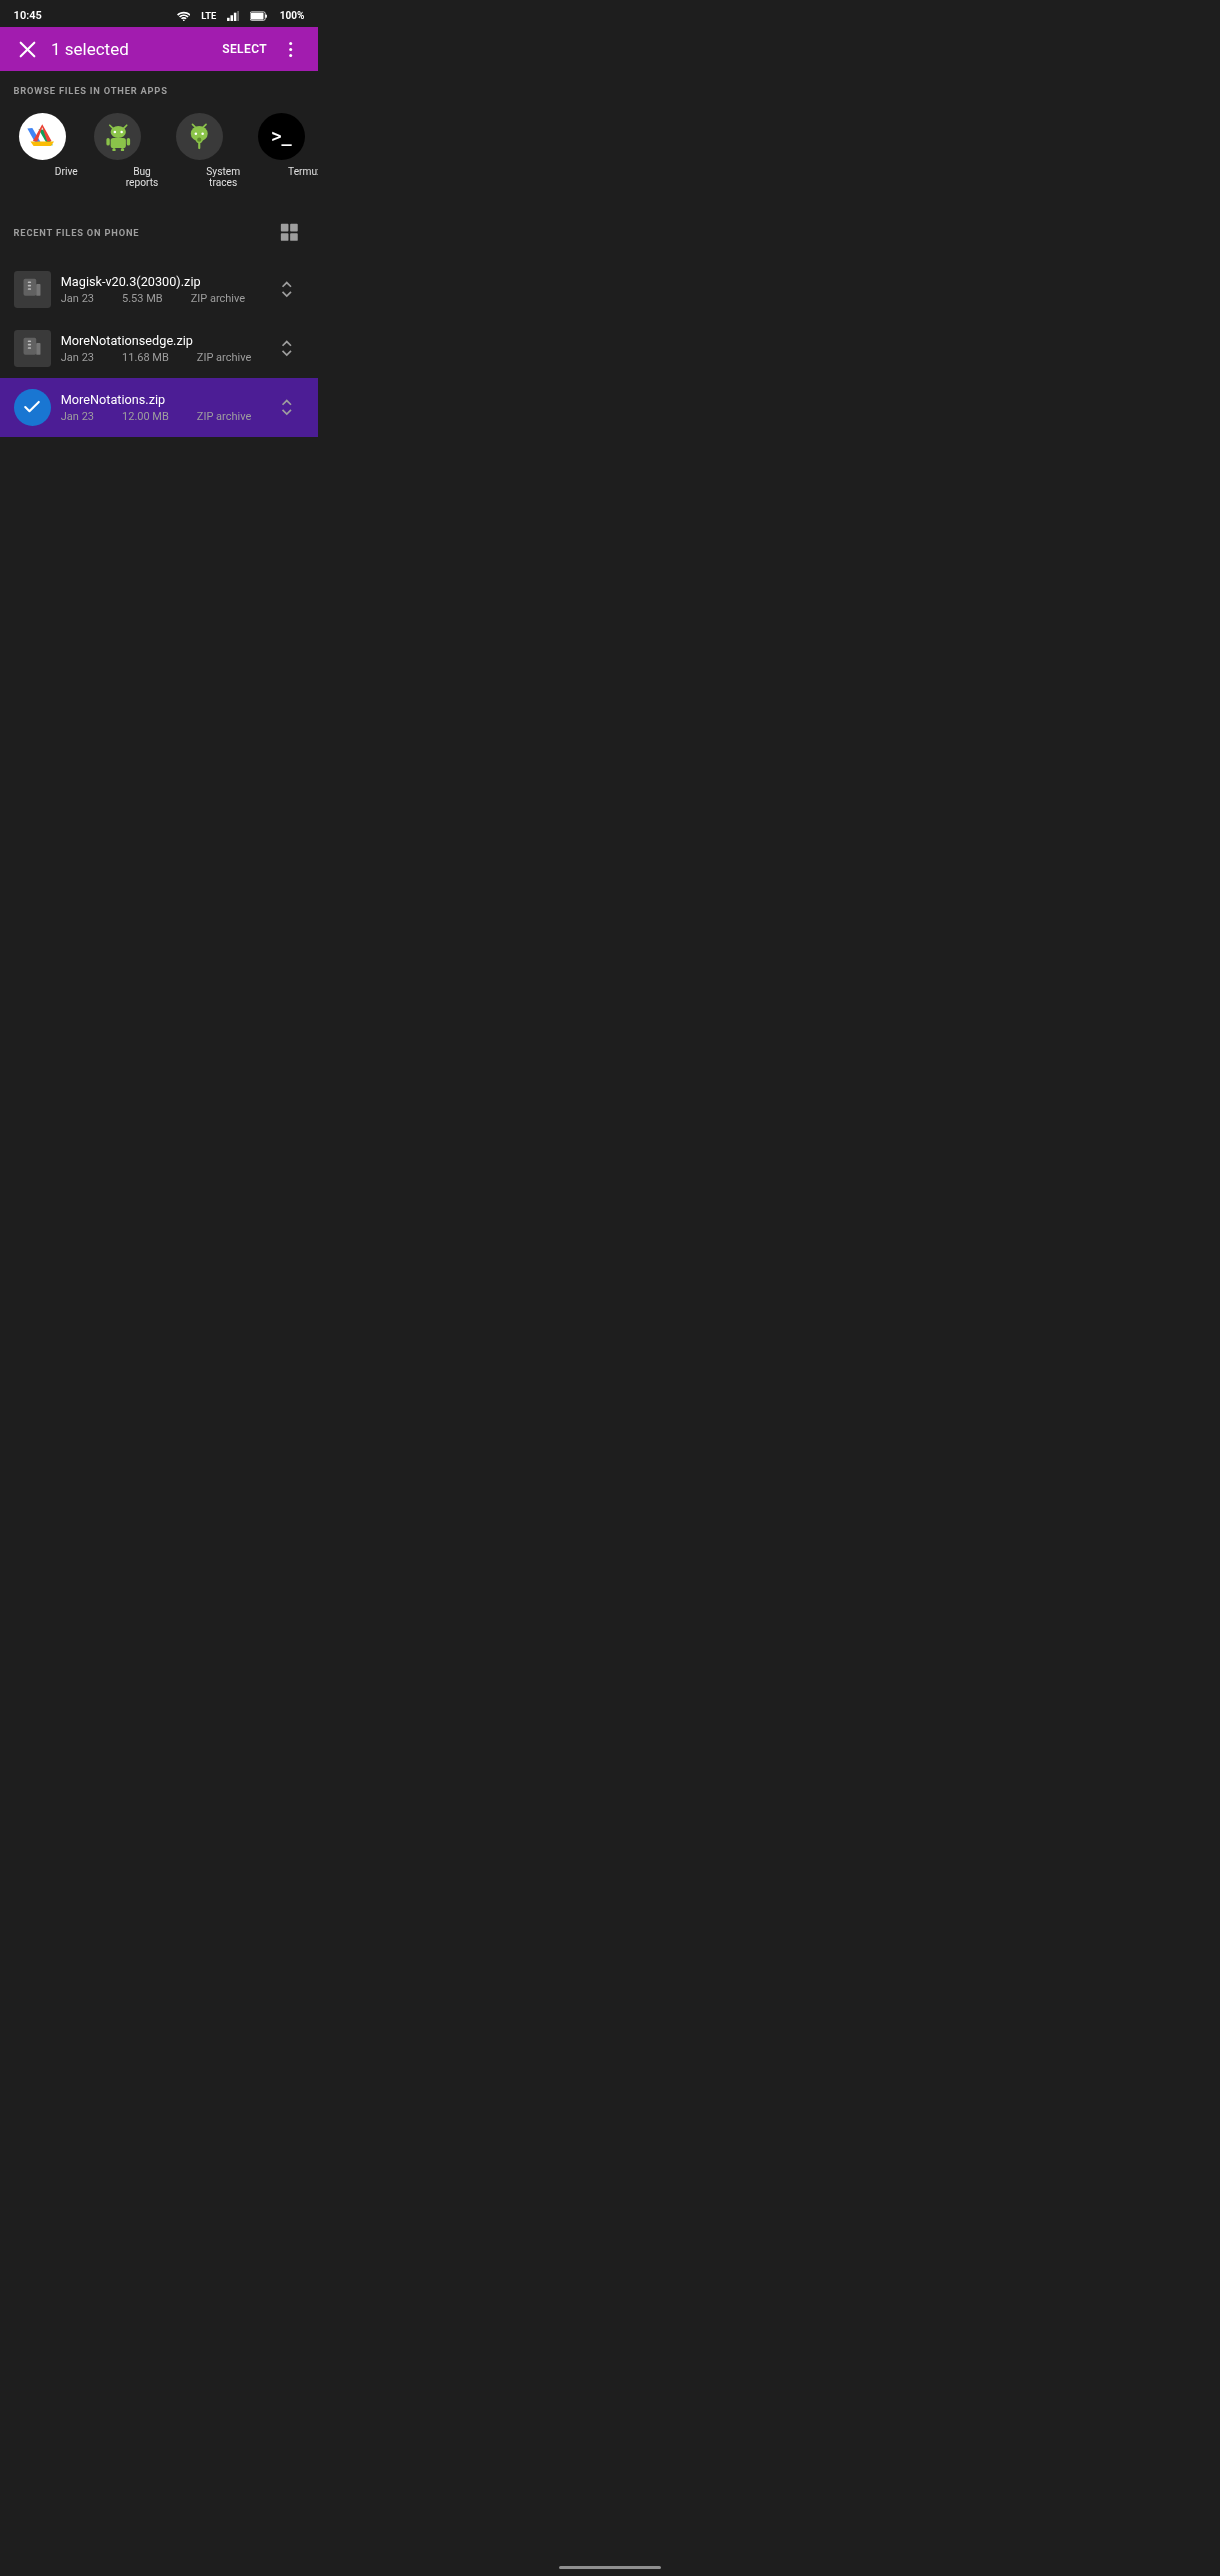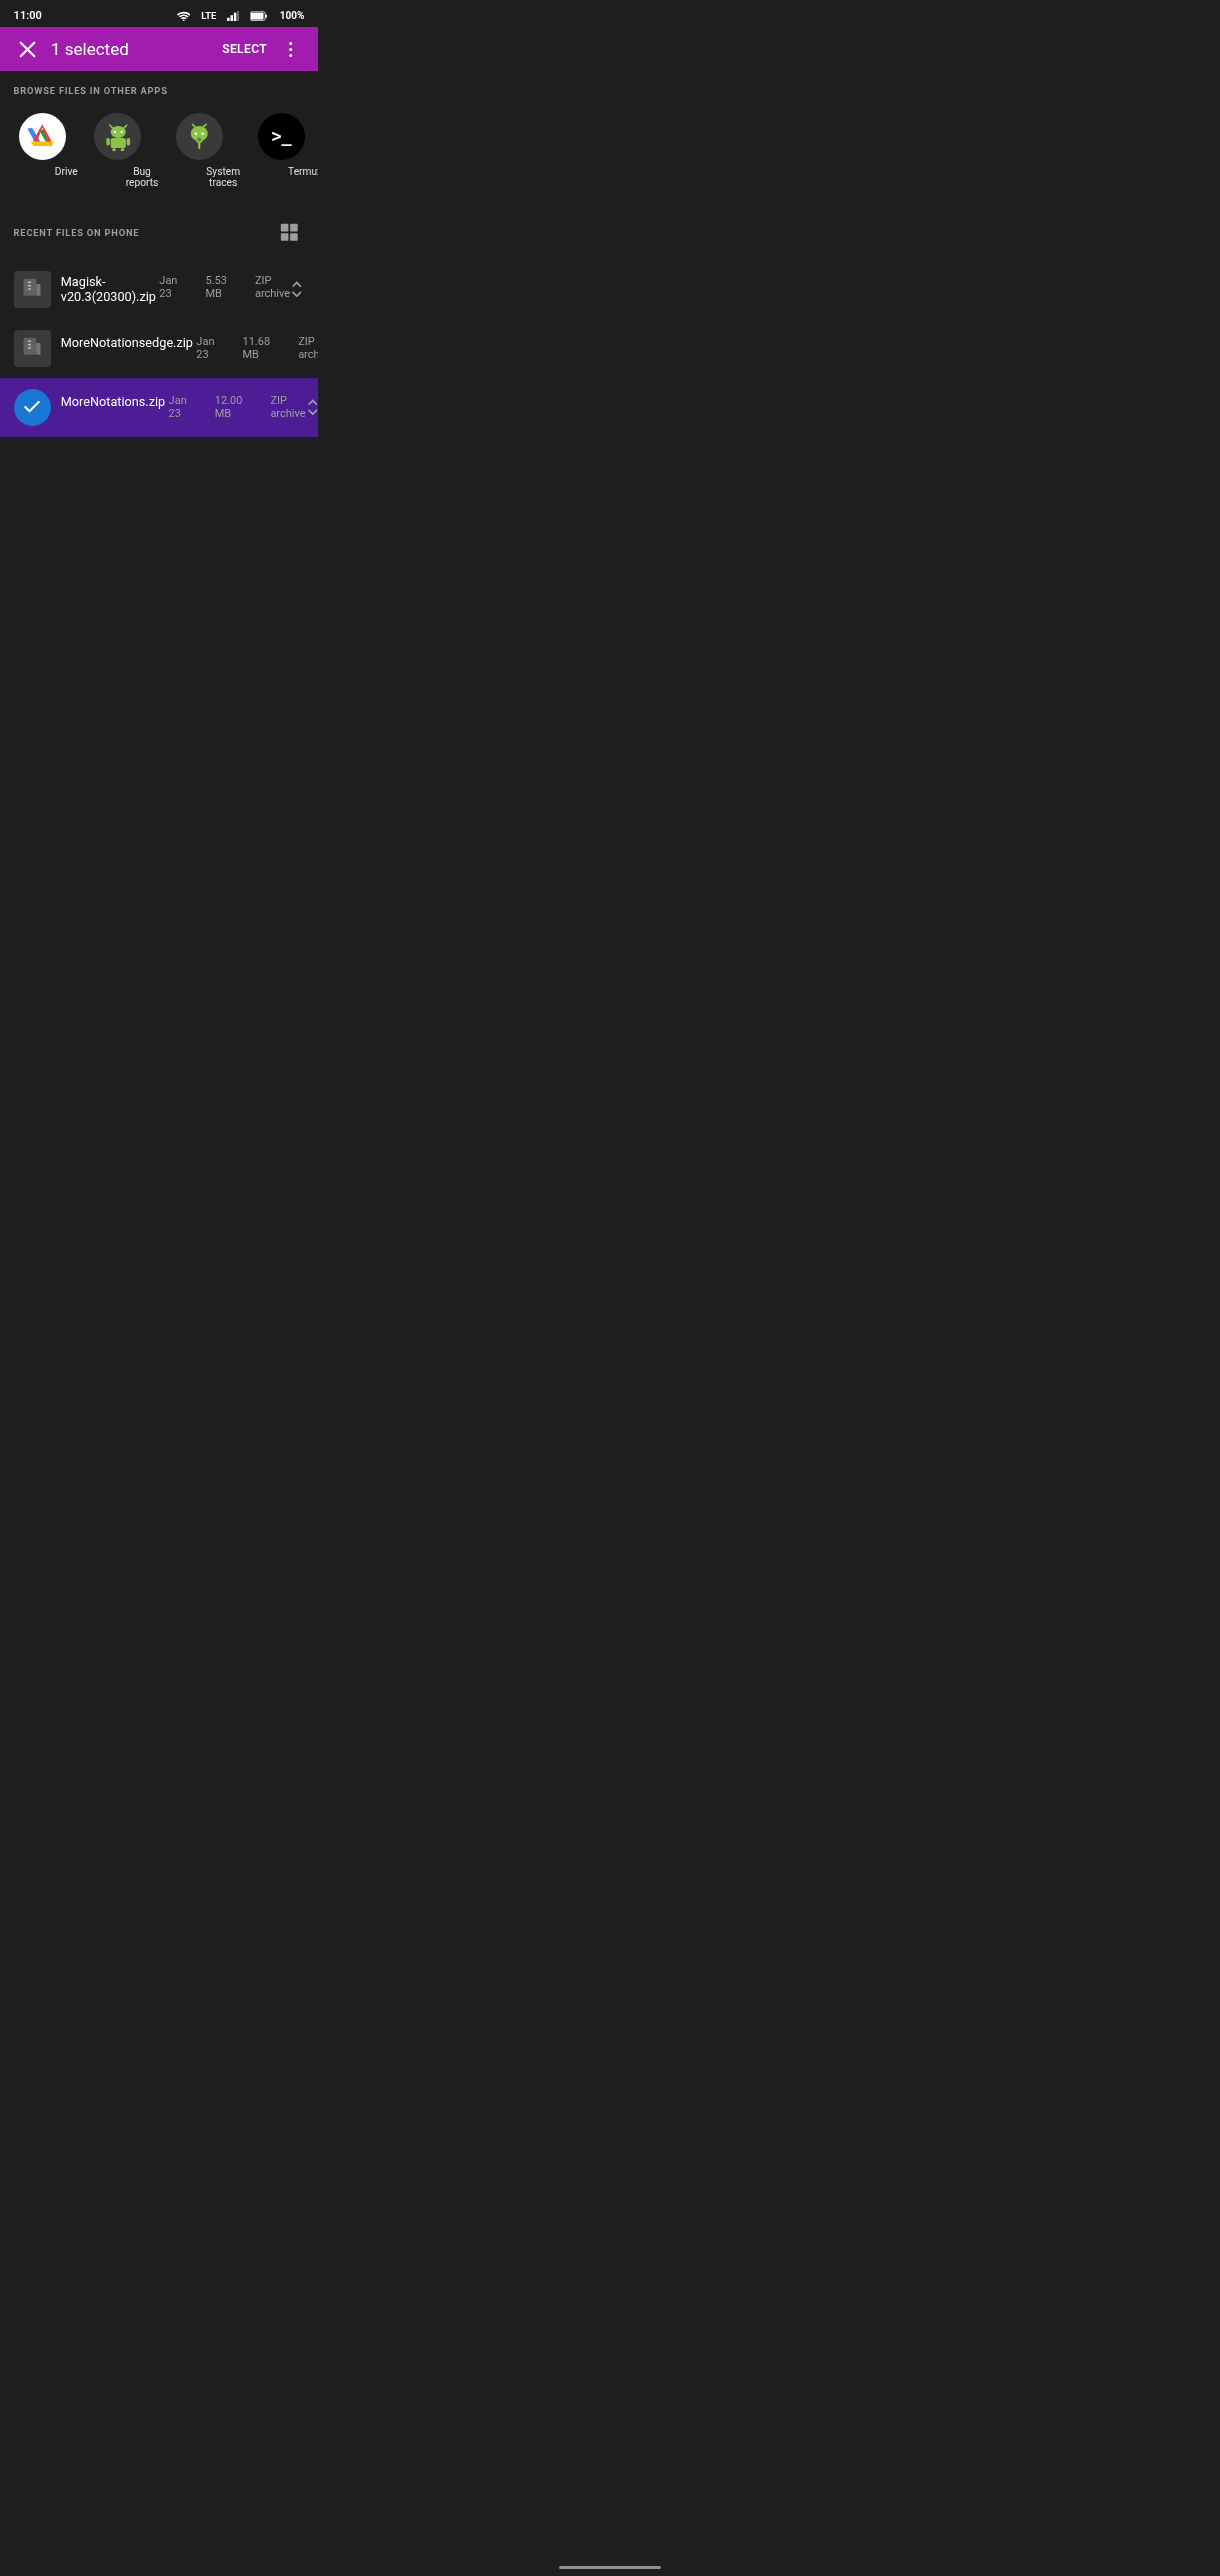--- a/index.html
+++ b/index.html
@@ -172,21 +172,21 @@
       margin-right: 10.2px;
       flex-shrink: 0;
     }
     .file-icon-wrap.checked {
       background: #1976d2;
       border-radius: 50%;
     }
     .file-info {
       flex: 1;
       display: flex;
-      flex-direction: row;
+      flex-direction: column;
       gap: 3.4px;
     }
     .file-name {
       font-size: 12.7px;
       color: #fff;
       font-weight: 400;
     }
     .file-meta {
       font-size: 11px;
       color: #9e9e9e;
@@ -224,21 +224,21 @@
       height: 3.4px;
       background: #fff;
       border-radius: 1.7px;
       opacity: 0.5;
     }
   </style>
 </head>
 <body>
 
 <div class="status-bar">
-  <span class="status-time">11:00</span>
+  <span class="status-time">10:45</span>
   <div class="status-icons">
 
     <svg width="13.6" height="10.2" viewBox="0 0 16 12" fill="white">
       <path d="M8 3C5.5 3 3.2 4 1.5 5.7L0 4.2C2.1 2.2 4.9 1 8 1s5.9 1.2 8 3.2L14.5 5.7C12.8 4 10.5 3 8 3z"></path>
       <path d="M8 6c-1.7 0-3.2.7-4.3 1.8L2.3 6.4C3.8 4.9 5.8 4 8 4s4.2.9 5.7 2.4l-1.4 1.4C11.2 6.7 9.7 6 8 6z"></path>
       <path d="M8 9c-.8 0-1.5.3-2 .8L4.6 8.4C5.5 7.5 6.7 7 8 7s2.5.5 3.4 1.4l-1.4 1.4C9.5 9.3 8.8 9 8 9z"></path>
       <circle cx="8" cy="11" r="1"></circle>
     </svg>
 
     <span style="font-size:9.3px;font-weight:700;">LTE</span>

